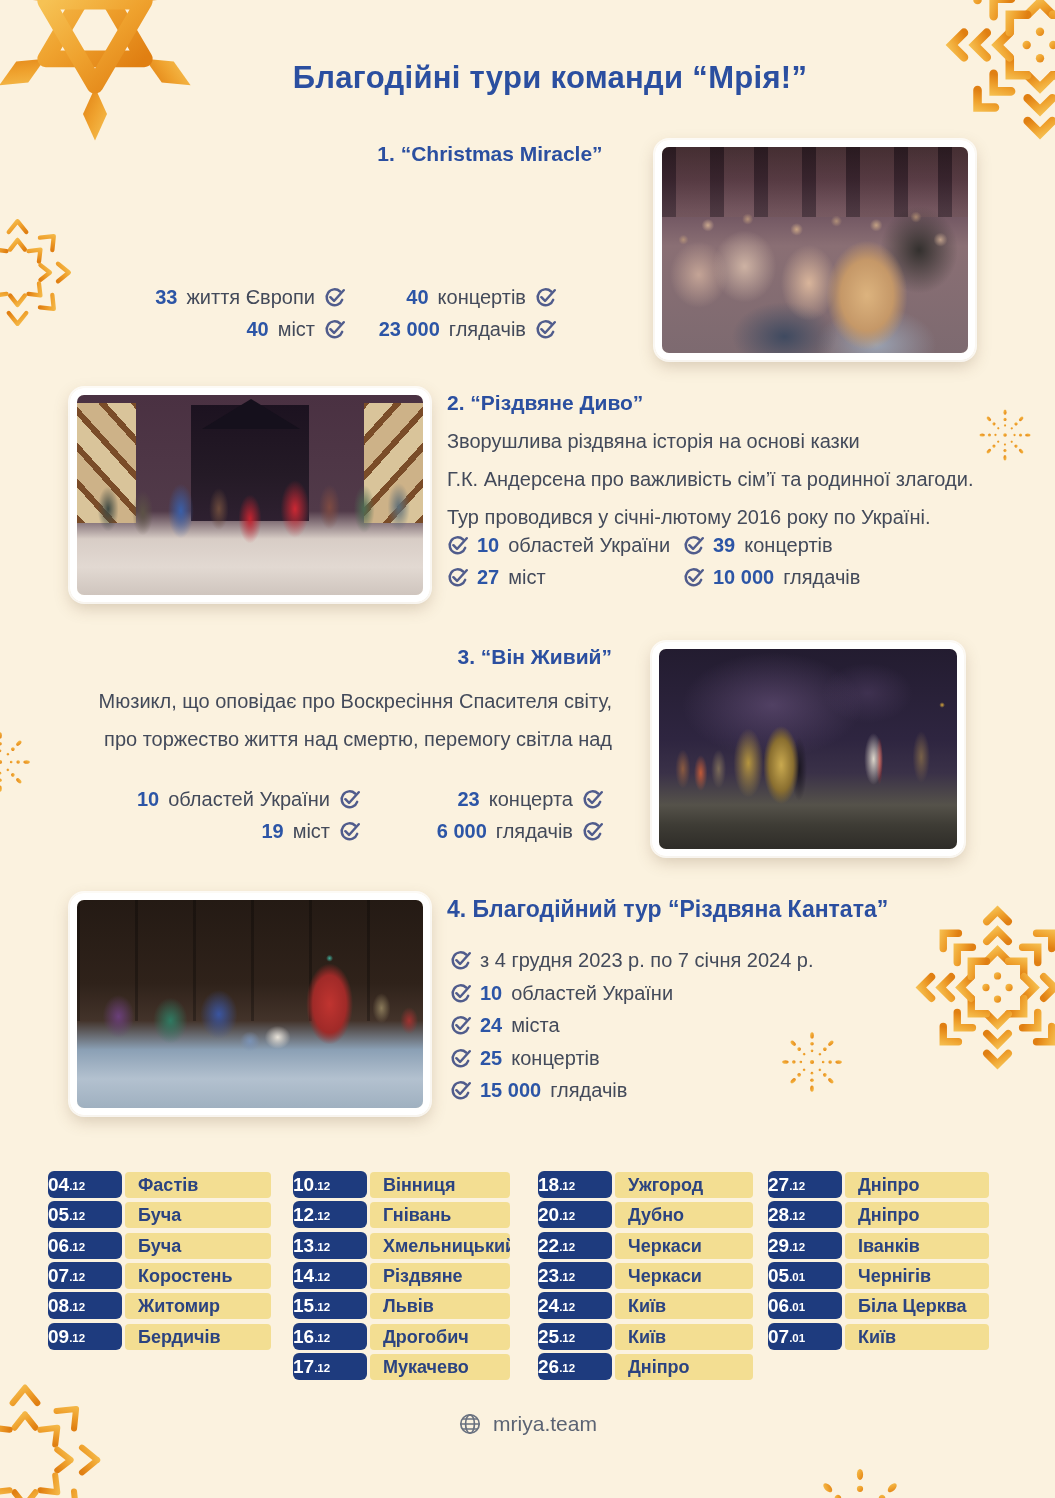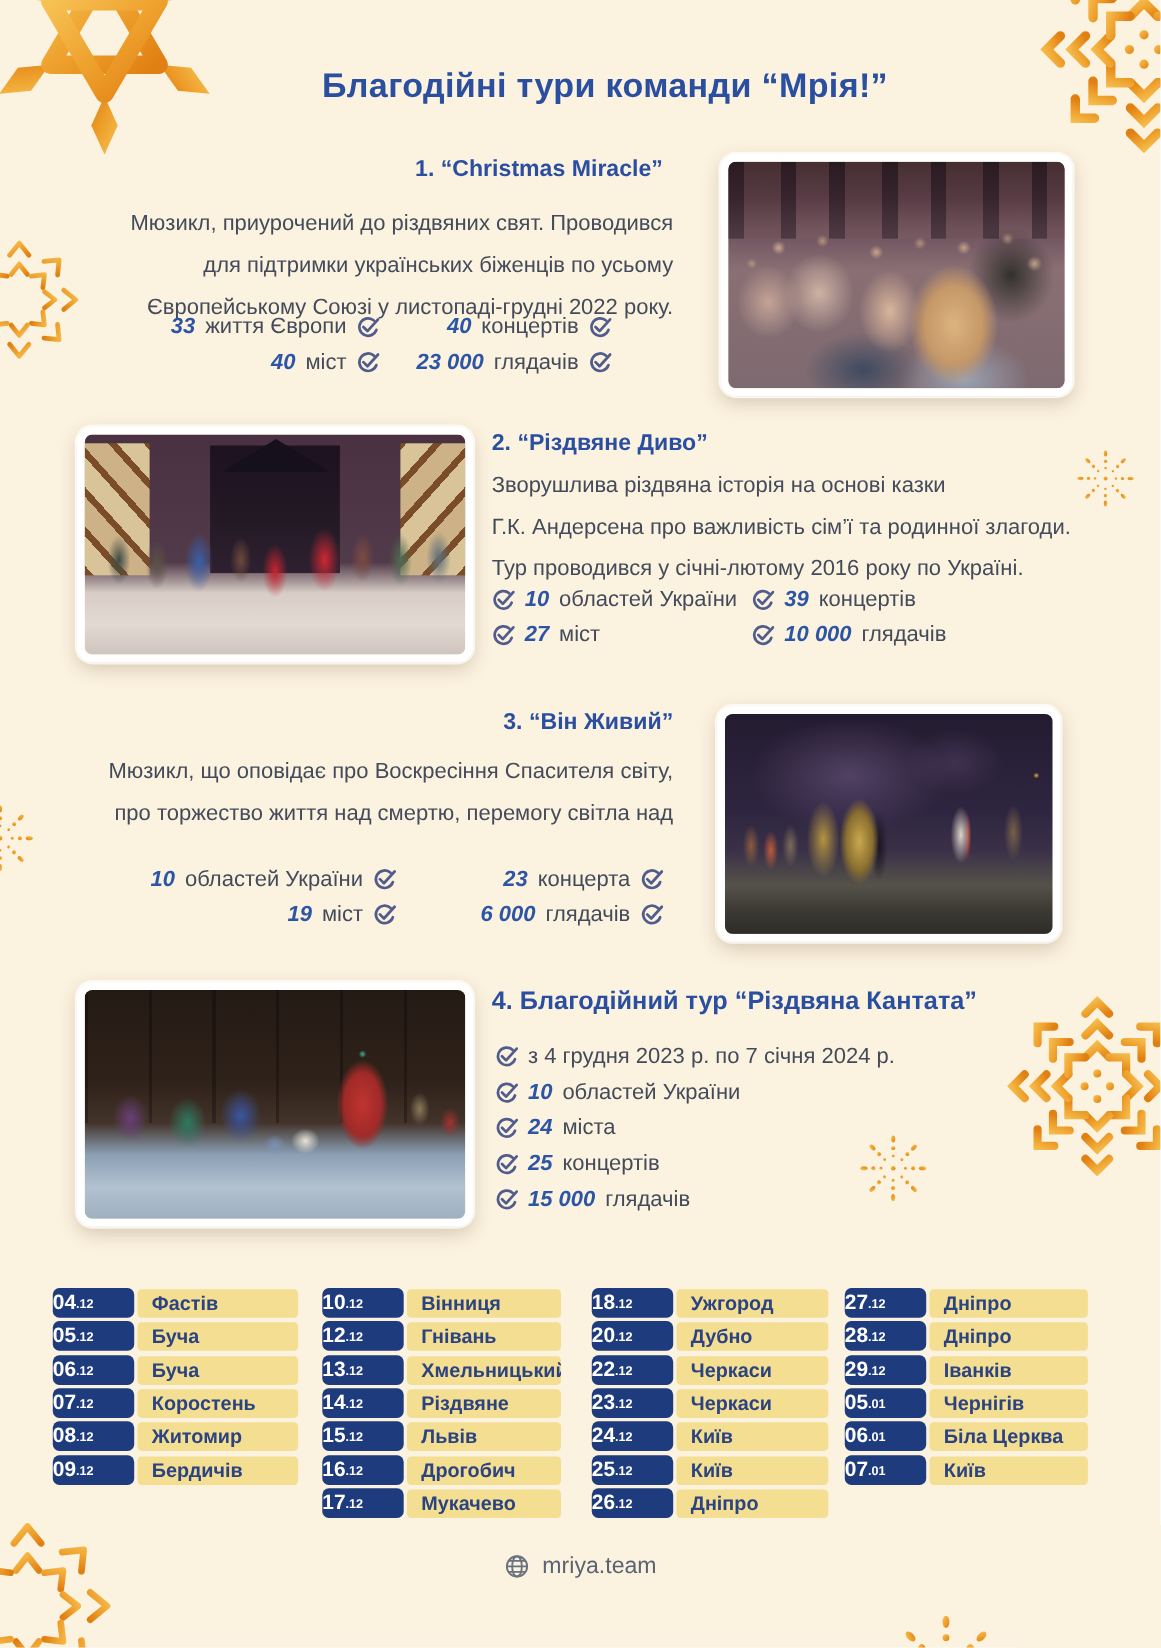--- a/index.html
+++ b/index.html
@@ -6,21 +6,21 @@
   .page{position:relative;width:1055px;height:1498px;background:#FBF2DF;overflow:hidden;
         font-family:"Liberation Sans",sans-serif;}
   .flake{position:absolute;pointer-events:none;}
   .title{position:absolute;left:90px;top:60px;width:920px;text-align:center;
          font-size:31px;font-weight:bold;color:#2B4FA0;letter-spacing:.3px;}
   .sec-heading{position:absolute;font-size:21px;font-weight:bold;color:#2B4FA0;white-space:nowrap;}
   .para{position:absolute;font-size:20px;color:#434A5A;line-height:38px;}
   .para.r{text-align:right;}
   .stat{position:absolute;display:flex;align-items:center;gap:9px;font-size:20px;
         color:#434A5A;white-space:nowrap;}
-  .stat .num{font-weight:bold;color:#2C55A6;font-style:italic;}
+  .stat .num{font-weight:bold;color:#2C55A6;}
   .stat .num:empty{display:none;}
   .check{width:21px;height:21px;flex:0 0 auto;}
   .photo{position:absolute;border:7px solid #fff;border-radius:14px;overflow:hidden;
          box-shadow:0 0 0 2px rgba(255,255,255,.75),0 6px 16px rgba(110,80,50,.25);}
   .photo div{position:absolute;}
   .photo1{left:655px;top:140px;width:306px;height:206px;}
   .photo1 .l1{inset:0;background:
     radial-gradient(ellipse 58px 78px at 67% 72%,#dcb37e 0%,#c59868 45%,rgba(197,152,104,0) 70%),
     radial-gradient(ellipse 40px 54px at 48% 66%,#d9b59b 0%,rgba(217,181,155,0) 70%),
     radial-gradient(ellipse 44px 50px at 27% 58%,#cdb2a3 0%,rgba(205,178,163,0) 72%),
@@ -212,25 +212,20 @@
   <svg class="flake" style="left:-70px;top:1365px;width:190px;height:190px" viewBox="0 0 100 100">
       <use href="#flakeC"></use>
     </svg>
   <svg class="flake" style="left:800px;top:1460px;width:120px;height:120px" viewBox="0 0 100 100">
       <use href="#flakeD"></use>
     </svg>
 
   <div class="title">Благодійні тури команди “Мрія!”</div>
 
   <div class="sec-heading" style="left:340px;top:142px;width:300px;text-align:center">1. “Christmas Miracle”</div>
-  <div class="para r" style="right:443px;top:184px;width:560px">
-    <div>Мюзикл, приурочений до різдвяних свят. Проводився</div>
-    <div>для підтримки українських біженців по усьому</div>
-    <div>Європейському Союзі у листопаді-грудні 2022 року.</div>
-  </div>
   <div class="stat" style="right:710px;top:286px">
     <span class="num">33</span>
     <span class="lbl">життя Європи</span>
     <svg class="check" viewBox="0 0 23 23">
         <use href="#checkmark"></use>
       </svg>
   </div>
   <div class="stat" style="right:499px;top:286px">
     <span class="num">40</span>
     <span class="lbl">концертів</span>

